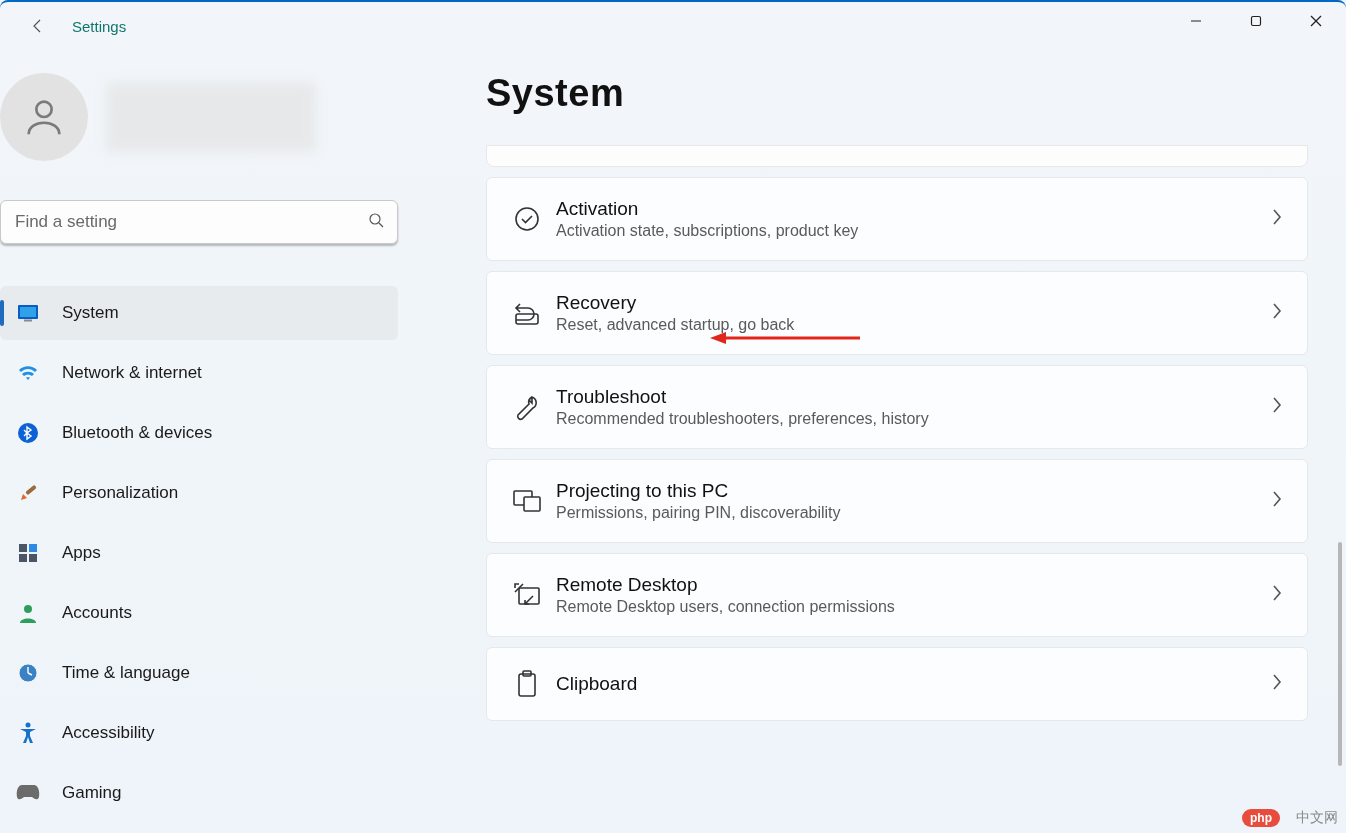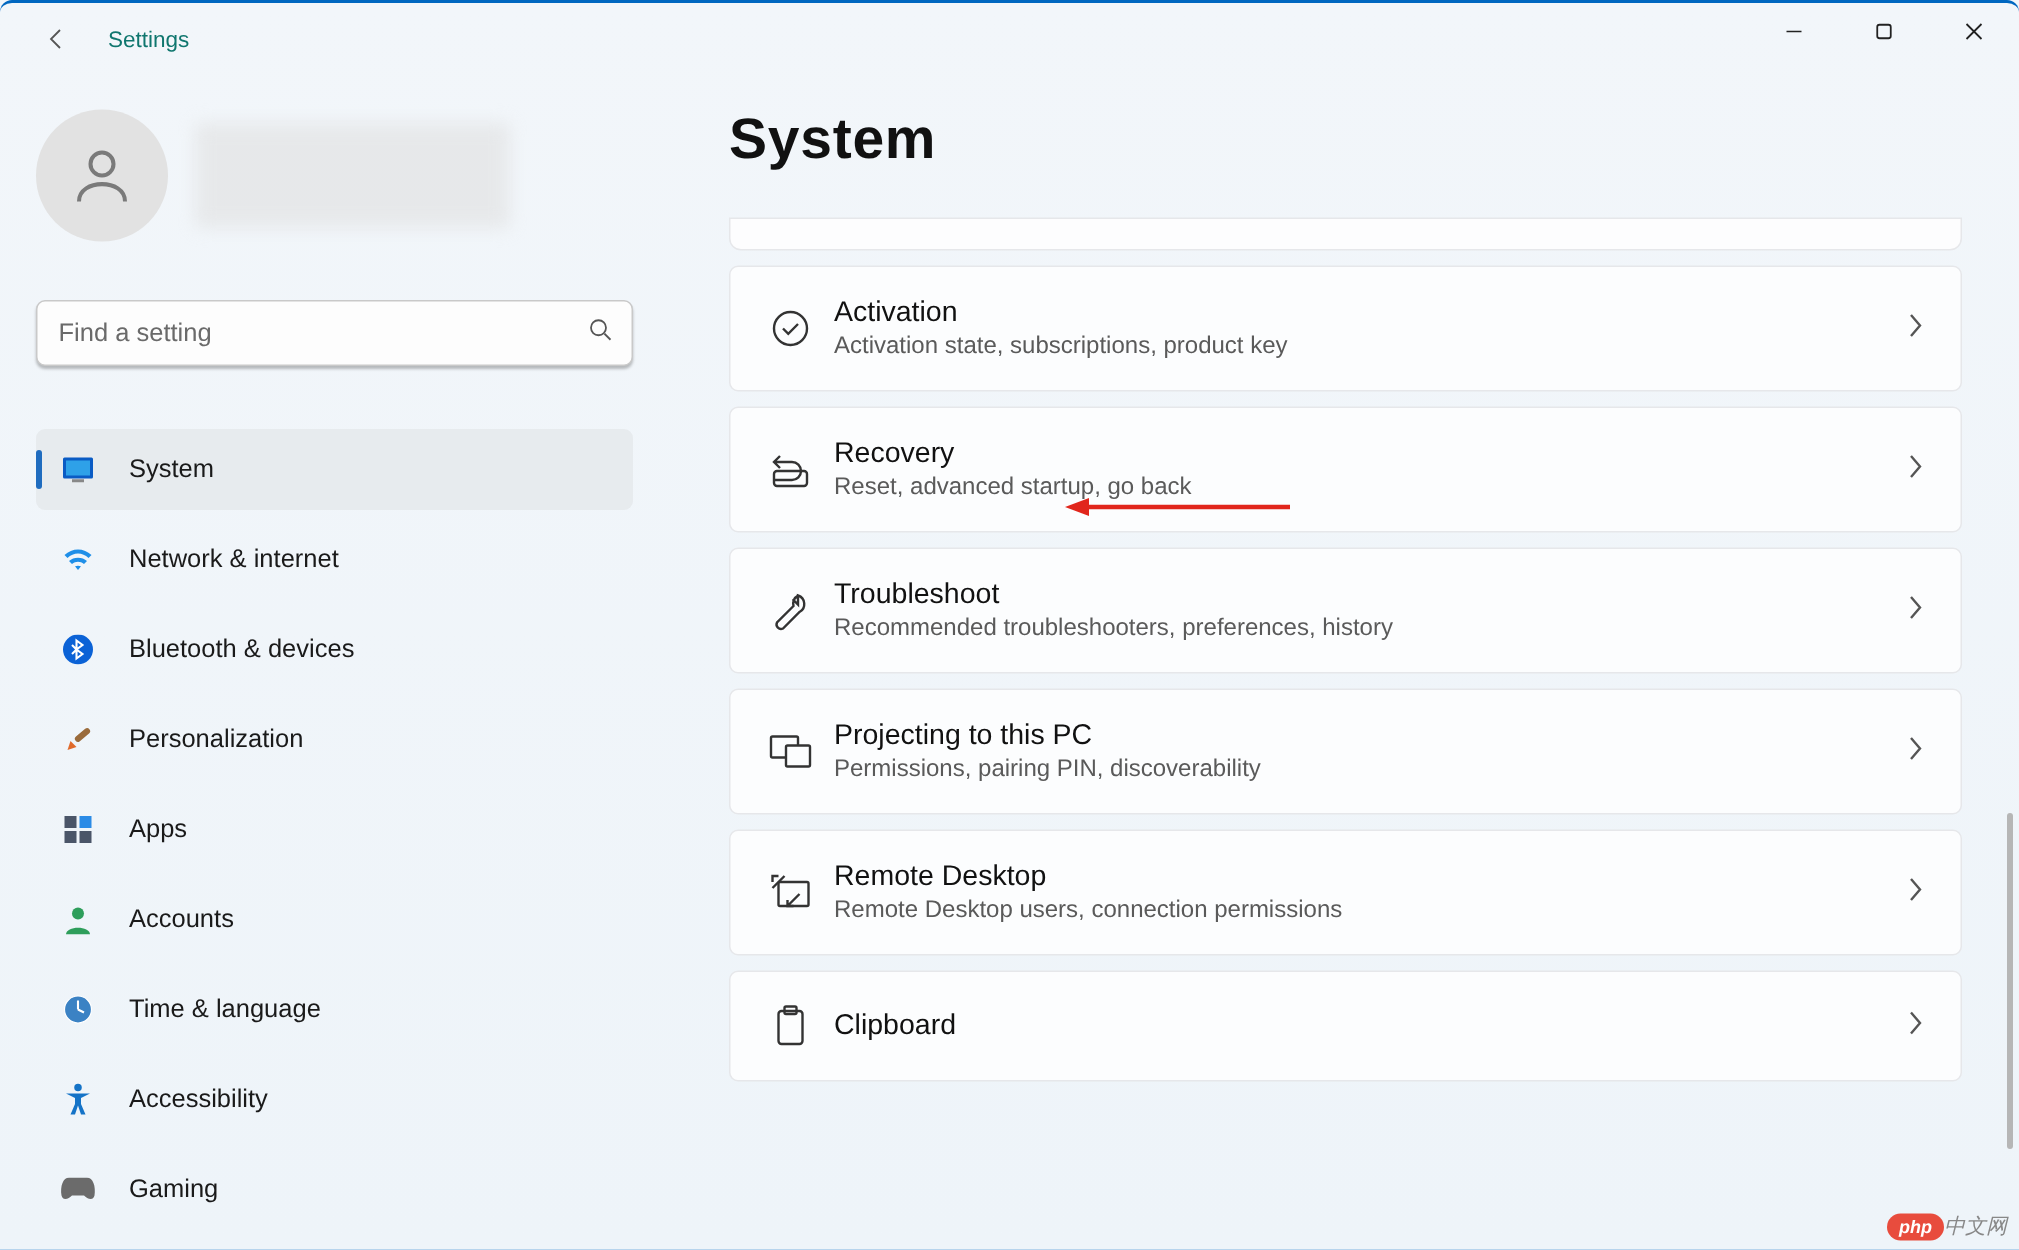--- a/index.html
+++ b/index.html
@@ -38,21 +38,20 @@
     .win-btn {
       width: 60px; height: 38px;
       display:flex;align-items:center;justify-content:center;
       color:#222;
     }
     
     .sidebar {
       position: absolute;
       left: 0; top: 60px;
       width: 440px;
-      padding-left: 24px;
     }
     .profile {
       display:flex;
       align-items:center;
       gap: 18px;
       height: 100px;
       padding-top: 10px;
     }
     .avatar {
       width: 88px; height: 88px;
@@ -184,24 +183,23 @@
       position:absolute;
       right:4px; top:540px;
       width:4px; height:224px;
       background:#b6b6b6;
       border-radius:2px;
     }
     
     .watermark {
       position:absolute;
       right:8px; bottom:6px;
-      display:flex;gap:0;
+      display:flex;gap:16px;
       font-size:14px;
       color:#888;
-      font-style:italic;
     }
     .watermark .badge {
       background:#e84c3d;
       color:#fff;
       font-weight:700;
       padding:2px 8px;
       border-radius:10px;
       font-size:12px;
     }
   </style>

